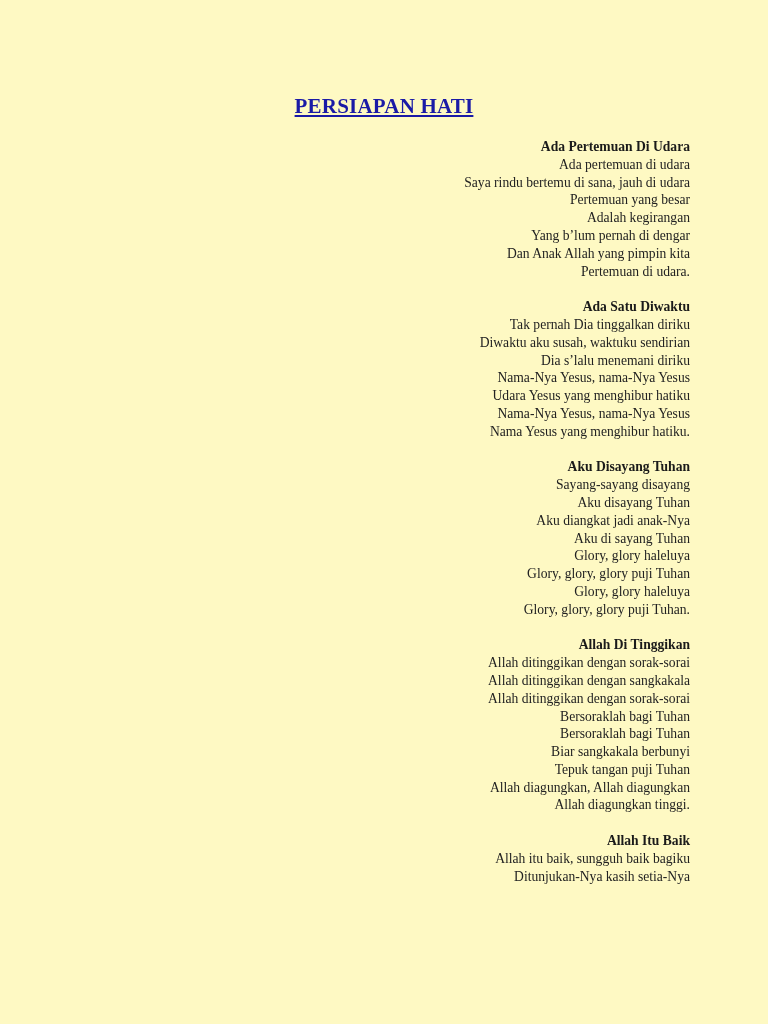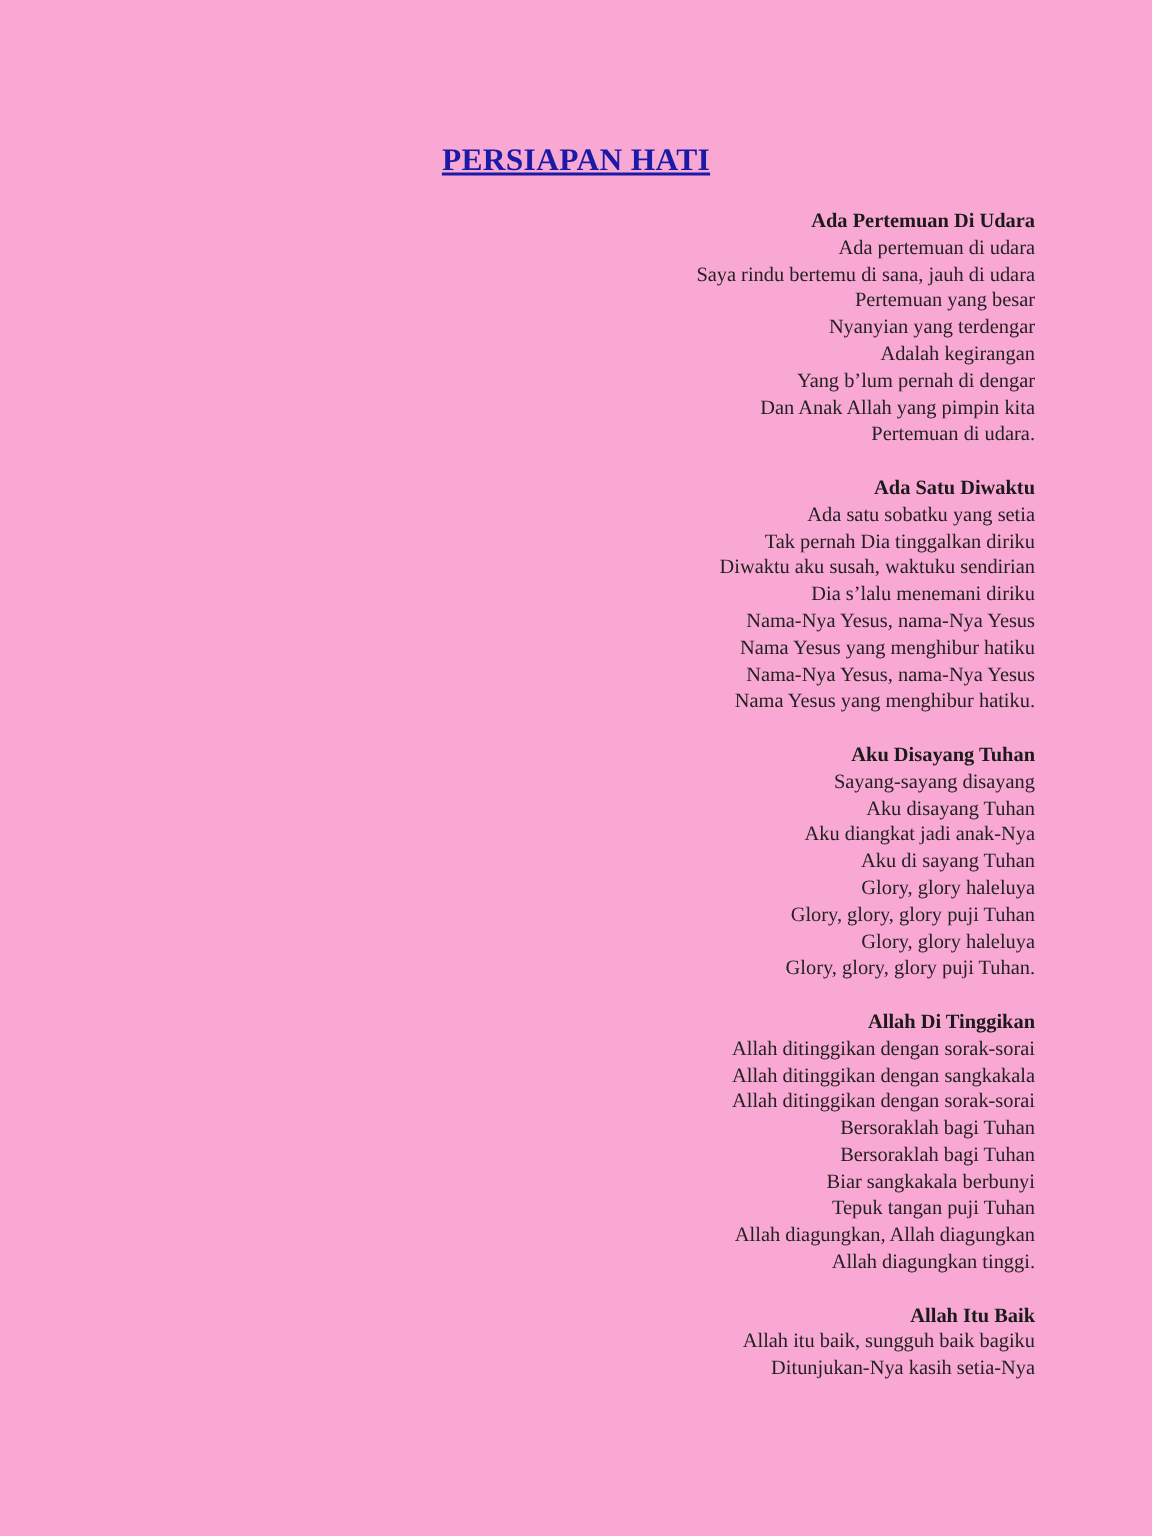--- a/index.html
+++ b/index.html
@@ -14,21 +14,21 @@
       overflow: hidden;
       font-family: "Liberation Serif", "DejaVu Serif", serif;
       color: #1a1a1a;
     }
     .page {
       position: absolute;
       left: 0;
       top: 0;
       width: 768px;
       height: 1024px;
-      background: #f9a8d4;
+      background: #fef9c3;
     }
     .title {
       position: absolute;
       top: 94px;
       left: 0;
       width: 768px;
       text-align: center;
       font-size: 21px;
       font-weight: bold;
       color: #1a1aa6;
@@ -72,35 +72,33 @@
     <span>PERSIAPAN HATI</span>
   </div>
 
   <div class="content">
 
     <div class="song">
       <div class="song-title">Ada Pertemuan Di Udara</div>
       <div class="song-line">Ada pertemuan di udara</div>
       <div class="song-line">Saya rindu bertemu di sana, jauh di udara</div>
       <div class="song-line">Pertemuan yang besar</div>
-      <div class="song-line">Nyanyian yang terdengar</div>
       <div class="song-line">Adalah kegirangan</div>
       <div class="song-line">Yang b’lum pernah di dengar</div>
       <div class="song-line">Dan Anak Allah yang pimpin kita</div>
       <div class="song-line">Pertemuan di udara.</div>
     </div>
 
     <div class="song">
       <div class="song-title">Ada Satu Diwaktu</div>
-      <div class="song-line">Ada satu sobatku yang setia</div>
       <div class="song-line">Tak pernah Dia tinggalkan diriku</div>
       <div class="song-line">Diwaktu aku susah, waktuku sendirian</div>
       <div class="song-line">Dia s’lalu menemani diriku</div>
       <div class="song-line">Nama-Nya Yesus, nama-Nya Yesus</div>
-      <div class="song-line">Nama Yesus yang menghibur hatiku</div>
+      <div class="song-line">Udara Yesus yang menghibur hatiku</div>
       <div class="song-line">Nama-Nya Yesus, nama-Nya Yesus</div>
       <div class="song-line">Nama Yesus yang menghibur hatiku.</div>
     </div>
 
     <div class="song">
       <div class="song-title">Aku Disayang Tuhan</div>
       <div class="song-line">Sayang-sayang disayang</div>
       <div class="song-line">Aku disayang Tuhan</div>
       <div class="song-line">Aku diangkat jadi anak-Nya</div>
       <div class="song-line">Aku di sayang Tuhan</div>

